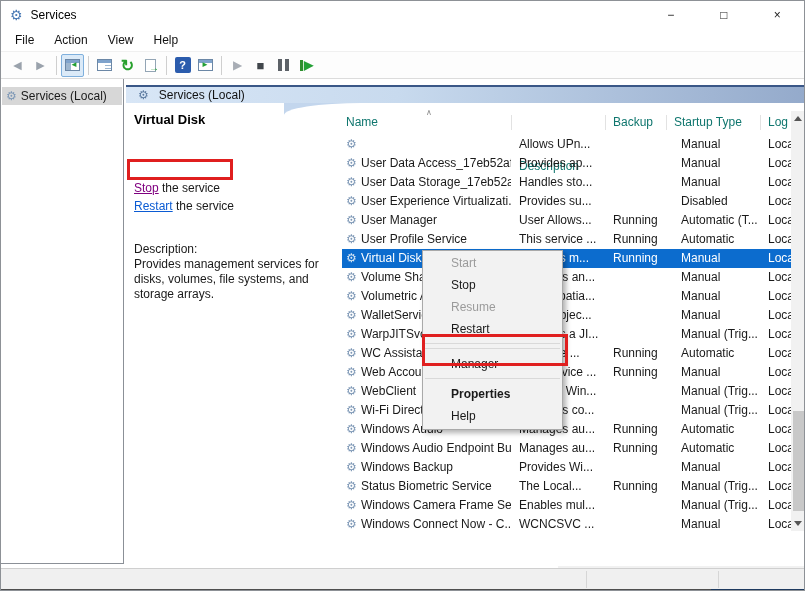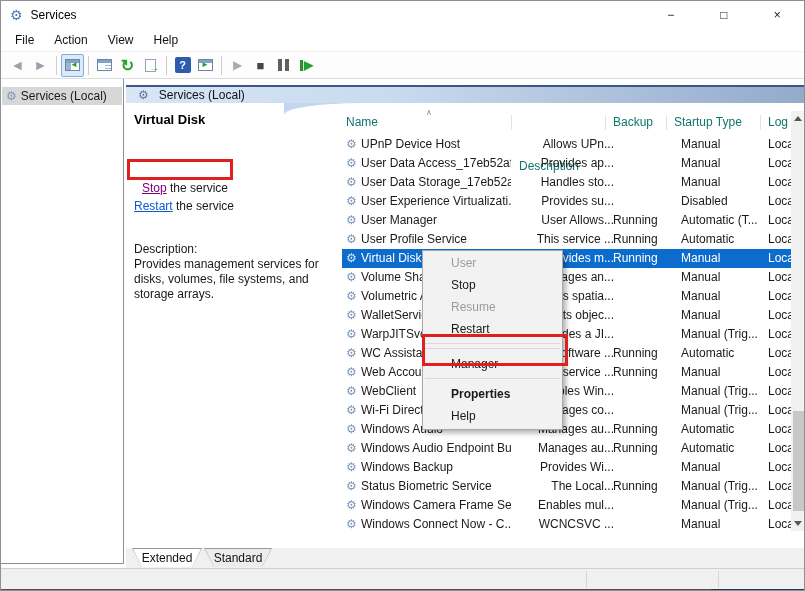--- a/index.html
+++ b/index.html
@@ -51,42 +51,42 @@
   .mid { position:absolute; left:125px; top:78px; width:680px; height:489px; background:#fff; }
   .band { position:absolute; left:0; top:6px; width:680px; height:18px; border-top:2px solid #3a5787; background:linear-gradient(to right,#d8e6f6 0%,#c8daee 40%,#94aacb 100%); display:flex; align-items:center; }
   .band .gear { color:#5c7aa0; margin-left:12px; }
   .bandtitle { margin-left:6px; color:#111; }
   .wedge-blue { position:absolute; left:158px; top:24px; width:78px; height:12px; background:#c3d6ed; }
   .wedge-white { position:absolute; left:158px; top:24px; width:522px; height:445px; background:#fff; border-top-left-radius:78px 12px; }
 
   
   .taskpad { position:absolute; left:8px; top:33px; width:208px; }
   .tp-title { font-size:13px; font-weight:bold; color:#000; }
-  .tp-stop { position:absolute; left:8px; top:69px; white-space:nowrap;text-align:center; }
+  .tp-stop { position:absolute; left:0; top:69px; white-space:nowrap;text-align:center; }
   .tp-restart { position:absolute; left:0; top:87px; white-space:nowrap; }
   .linkstop { color:#800080; text-decoration:underline; }
   .linkrestart { color:#0b5bd3; text-decoration:underline; }
   .tp-desclabel { position:absolute; left:0; top:130px; }
   .tp-desc { position:absolute; left:0; top:145px; width:206px; line-height:15px; }
   .redbox1 { position:absolute; left:1px; top:80px; width:106px; height:21px; border:3px solid #e01f1f; z-index:11; }
 
   
   .list { position:absolute; left:216px; top:32px; width:449px; height:441px; }
   .lheader { position:absolute; left:0; top:0; width:449px; height:23px; background:#fff; }
   .hcell { position:absolute; top:4px; white-space:nowrap; overflow:hidden; color:#0f766e; }
   .hdiv { position:absolute; top:4px; width:1px; height:15px; background:#e2e2e2; }
   .sortcaret { position:absolute; left:84px; top:-3px; font-size:8px; color:#888; }
   .row { position:absolute; left:0; width:449px; height:19px; }
   .row.sel { background:#0c6cce; color:#fff; }
   .cell { position:absolute; top:2px; white-space:nowrap; overflow:hidden; }
   .cicon { left:4px; top:2px; }
   .row .gear { margin:0; }
   .row.sel .gear { color:#d8e6f4; }
   .cn { left:19px; width:150px; }
-  .cd { left:187px; width:85px;text-align:right; }
+  .cd { left:177px; width:85px; }
   .cs { left:271px; width:55px; }
   .cu { left:339px; width:86px; }
   .cl { left:426px; width:24px; }
 
   
   .vscroll { position:absolute; left:665px; top:32px; width:15px; height:420px; background:#f1f1f1; }
   .hscroll { position:absolute; left:216px; top:455px; width:449px; height:14px; background:#f1f1f1; }
   .sbtn { position:absolute; display:flex; align-items:center; justify-content:center; }
   .tri { width:0; height:0; border-style:solid; }
   .tri-up { border-width:0 4px 5px 4px; border-color:transparent transparent #555 transparent; }
@@ -233,21 +233,20 @@
           <span class="hcell" style="left: 271px; width: 55px;">Backup</span>
           <span class="hdiv" style="left: 263px;"></span>
           <span class="hcell" style="left: 332px; width: 86px;">Startup Type</span>
           <span class="hdiv" style="left: 324px;"></span>
           <span class="hcell" style="left: 426px; width: 26px;">Log On As</span>
           <span class="hdiv" style="left: 418px;"></span>
         </div>
       <div id="rows">
           <div class="row" style="top: 24px;">
             <span class="cell cicon gear">⚙</span>
-            <span class="cell cn">UPnP Device Host</span>
             <span class="cell cd">Allows UPn...</span>
             <span class="cell cs"></span>
             <span class="cell cu">Manual</span>
             <span class="cell cl">Local Syste...</span>
           </div>
           <div class="row" style="top: 43px;">
             <span class="cell cicon gear">⚙</span>
             <span class="cell cn">User Data Access_17eb52af</span>
             <span class="cell cd">Provides ap...</span>
             <span class="cell cs"></span>
@@ -418,34 +417,24 @@
     <div class="vscroll">
       <span class="sbtn" style="left:3px;top:5px;">
           <span class="tri tri-up"></span>
         </span>
       <span class="vthumb"></span>
       <span class="sbtn" style="left:3px;bottom:5px;">
           <span class="tri tri-dn"></span>
         </span>
     </div>
 
-    <div class="tabstrip" id="tabstrip">
-        <div class="tab" style="left: 6px; width: 70px;">
-          <div class="outer"></div>
-          <div class="inner">Extended</div>
-        </div>
-        <div class="tab inactive" style="left: 78px; width: 68px;">
-          <div class="outer"></div>
-          <div class="inner">Standard</div>
-        </div>
-      </div>
   </div>
 
   <div class="cmenu" id="cmenu">
-      <div class="mitem dis">User</div>
+      <div class="mitem dis">Start</div>
       <div class="mitem">Stop</div>
       <div class="mitem dis">Resume</div>
       <div class="mitem">Restart</div>
       <div class="msep"></div>
       <div class="msep"></div>
       <div class="mitem">Manager</div>
       <div class="msep"></div>
       <div class="mitem bold">Properties</div>
       <div class="mitem">Help</div>
     </div>

